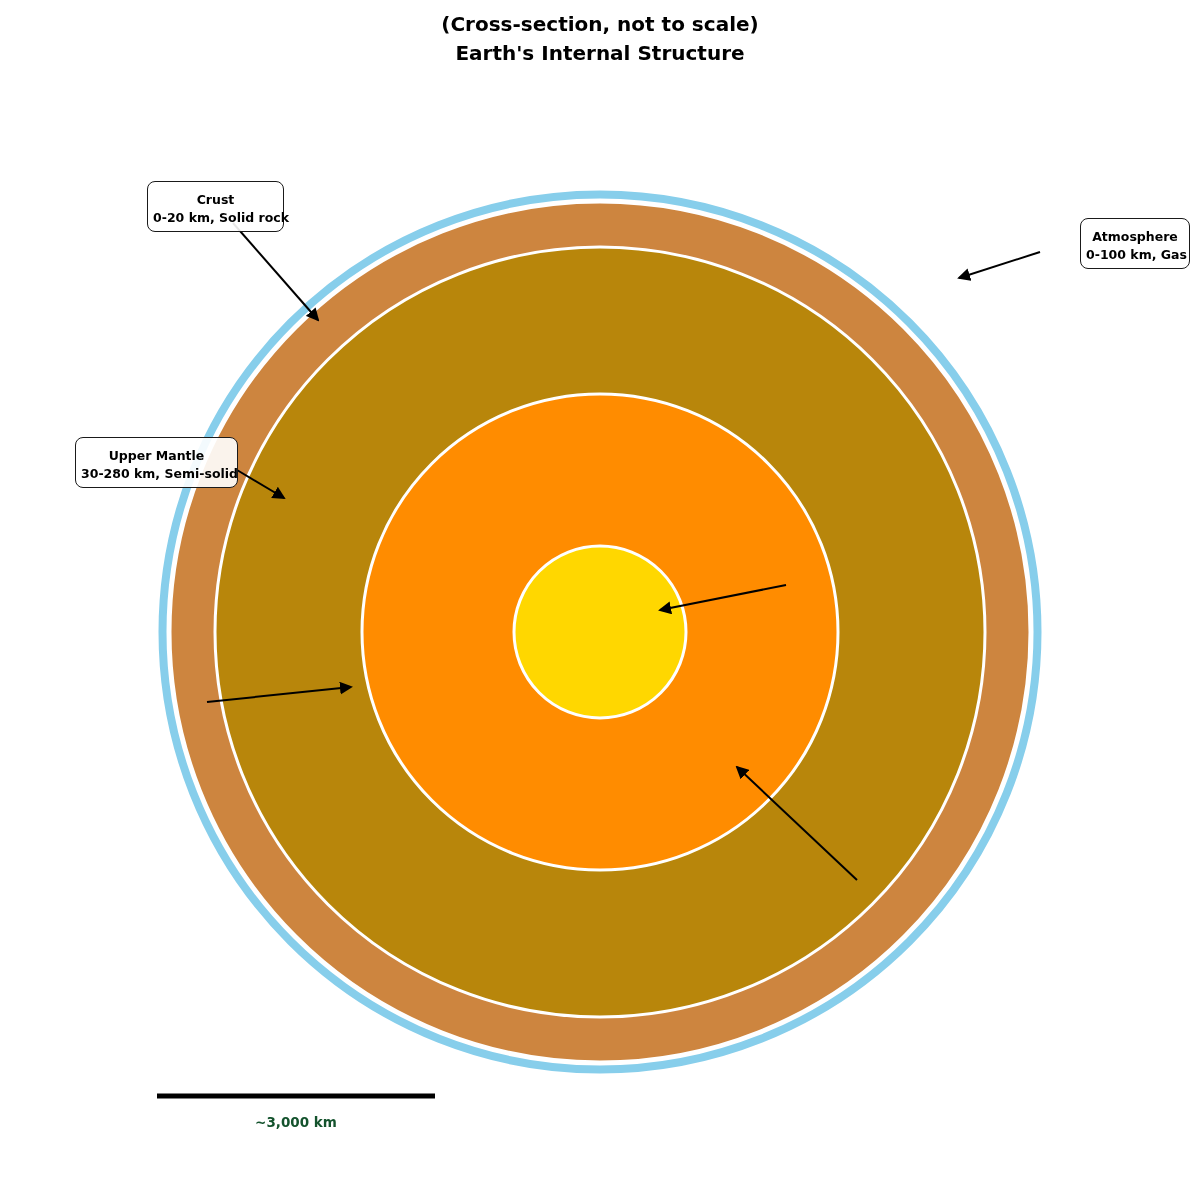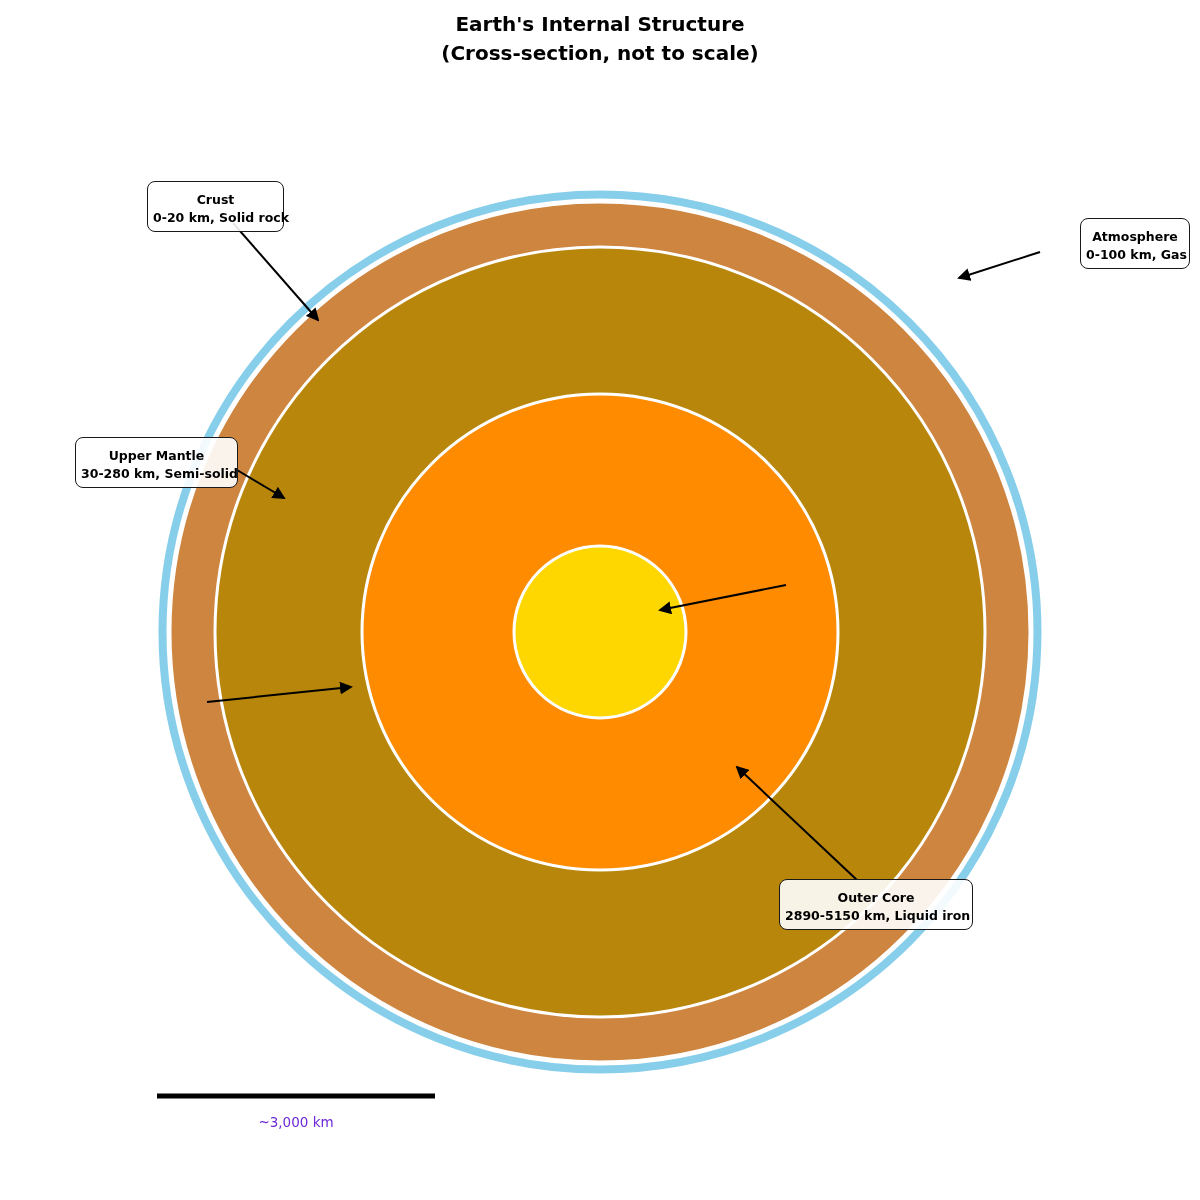--- a/index.html
+++ b/index.html
@@ -45,32 +45,32 @@
     line-height: 1.45;
     white-space: nowrap;
   }
   .scale-label {
     position: absolute;
     left: 196px;
     top: 1114px;
     width: 200px;
     text-align: center;
     font-size: 13.5px;
-    font-weight: normal;
-    color: #6d28d9;
+    font-weight: bold;
+    color: #14532d;
   }
 </style>
 </head>
 <body>
 
 <div class="stage">
 
   <div class="title-block">
+    <div>(Cross-section, not to scale)</div>
     <div>Earth's Internal Structure</div>
-    <div>(Cross-section, not to scale)</div>
   </div>
 
   <svg class="diagram" width="1200" height="1200" viewBox="0 0 1200 1200">
     <defs>
       <marker id="arrowhead" viewBox="0 0 10 10" refX="8.5" refY="5" markerWidth="6.5" markerHeight="6.5" orient="auto-start-reverse">
         <path d="M0,0 L10,5 L0,10 z" fill="#000000"></path>
       </marker>
     </defs>
 
     <circle cx="600" cy="632" r="437.5" fill="none" stroke-width="8" stroke="#87CEEB"></circle>
@@ -103,20 +103,16 @@
     <div>0-100 km, Gas</div>
   </div>
 
   <div class="callout" style="left:75px; top:437px; width:163px;">
     <div>Upper Mantle</div>
     <div>30-280 km, Semi-solid</div>
   </div>
 
 
 
-  <div class="callout" style="left:779px; top:879px; width:194px;">
-    <div>Outer Core</div>
-    <div>2890-5150 km, Liquid iron</div>
-  </div>
 
   <div class="scale-label">~3,000 km</div>
 
 </div>
 
 </body></html>

